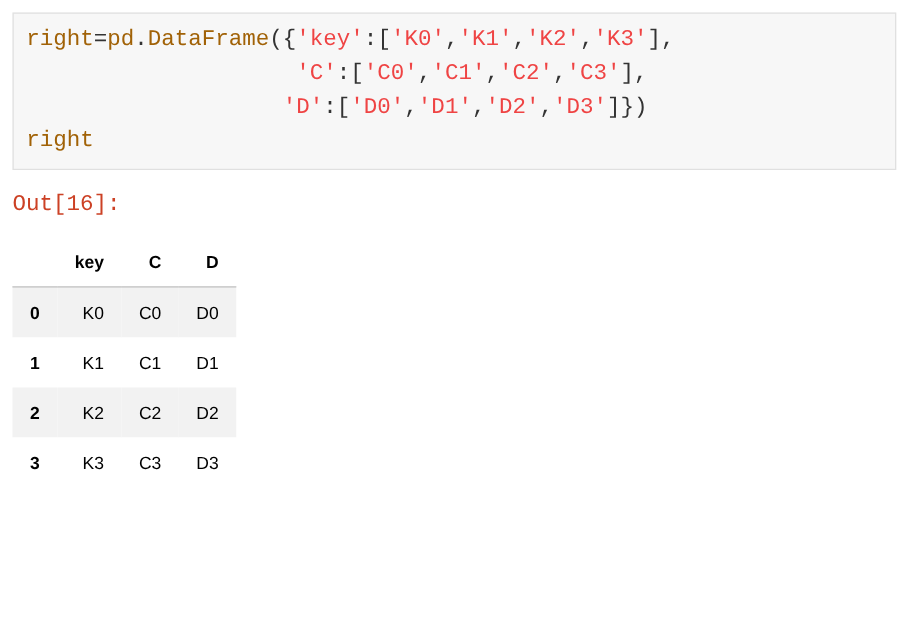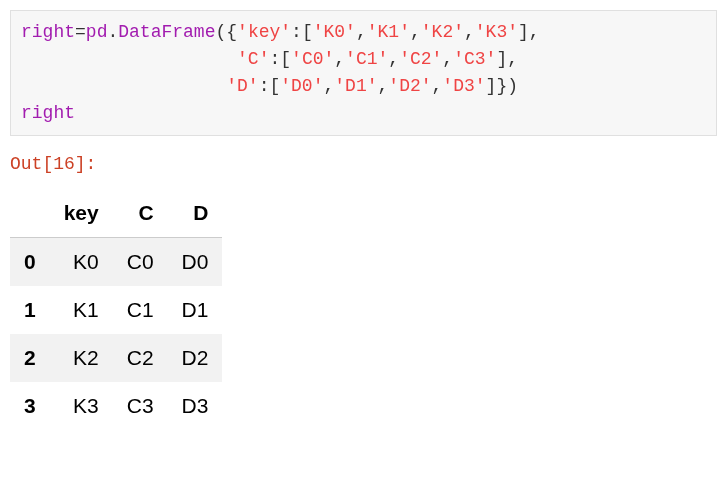--- a/index.html
+++ b/index.html
@@ -11,32 +11,32 @@
     }
     .code-cell {
       background: #f7f7f7;
       border: 1px solid #e0e0e0;
       padding: 8px 10px;
       white-space: pre;
       line-height: 1.5;
       font-family: Consolas, 'Courier New', monospace;
     }
     .code-cell span.op { color: #333; }
-    .code-cell span.nm { color: #a21caf; }
+    .code-cell span.nm { color: #a16207; }
     .code-cell span.str { color: #ef4444; }
     .out-label {
       color: #cc4125;
       margin-top: 18px;
       margin-bottom: 15px;
       font-family: Consolas, 'Courier New', monospace;
     }
     table.df {
       border-collapse: collapse;
       font-family: Arial, Helvetica, sans-serif;
-      font-size: 21px;
+      font-size: 14px;
       margin-top: 10px;
     }
     table.df th, table.df td {
       padding: 12px 14px;
       text-align: right;
     }
     table.df thead th {
       font-weight: bold;
       border-bottom: 1px solid #ccc;
       background: #fff;

